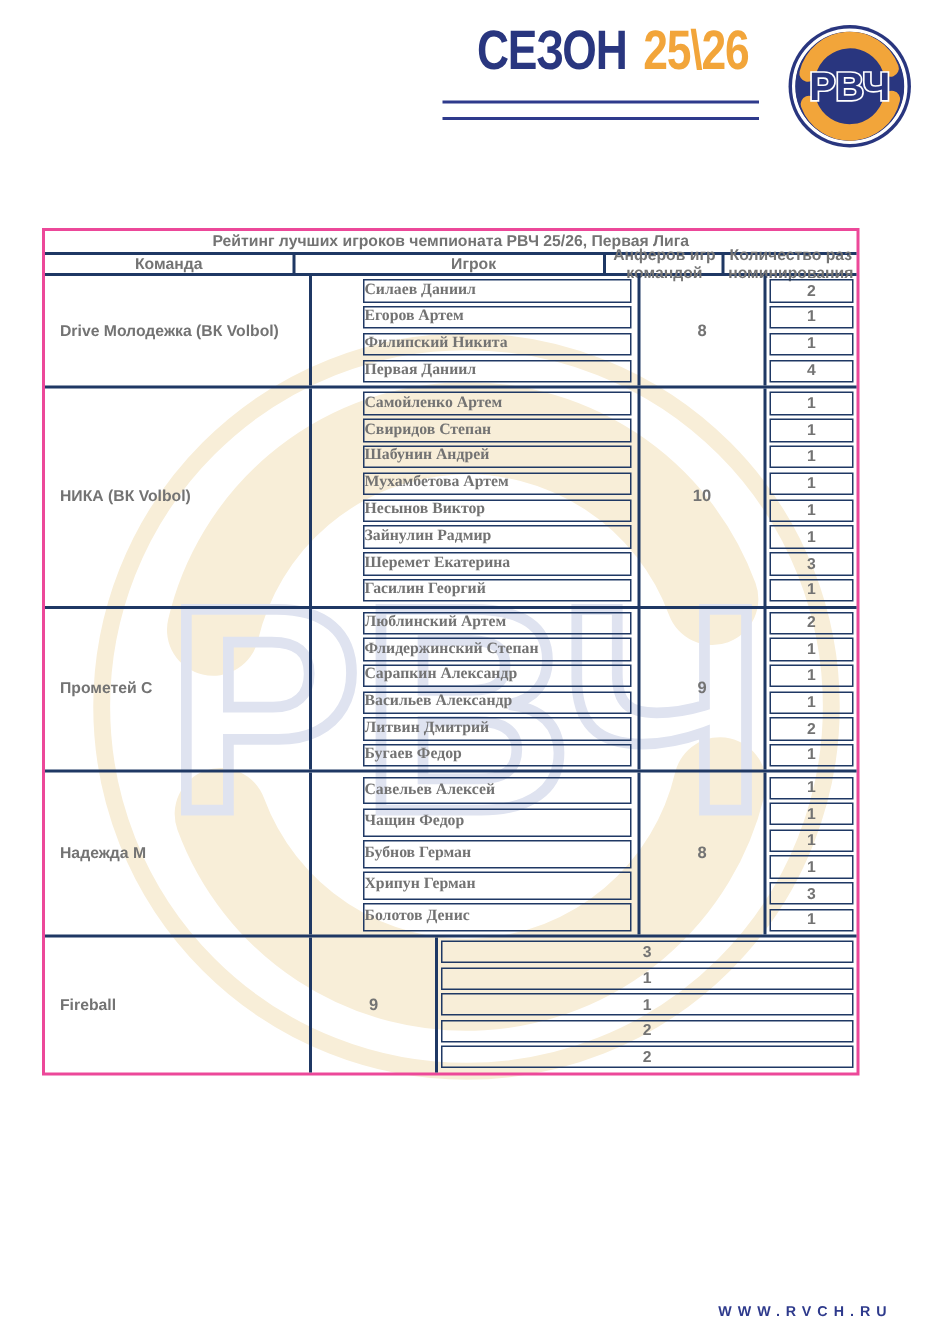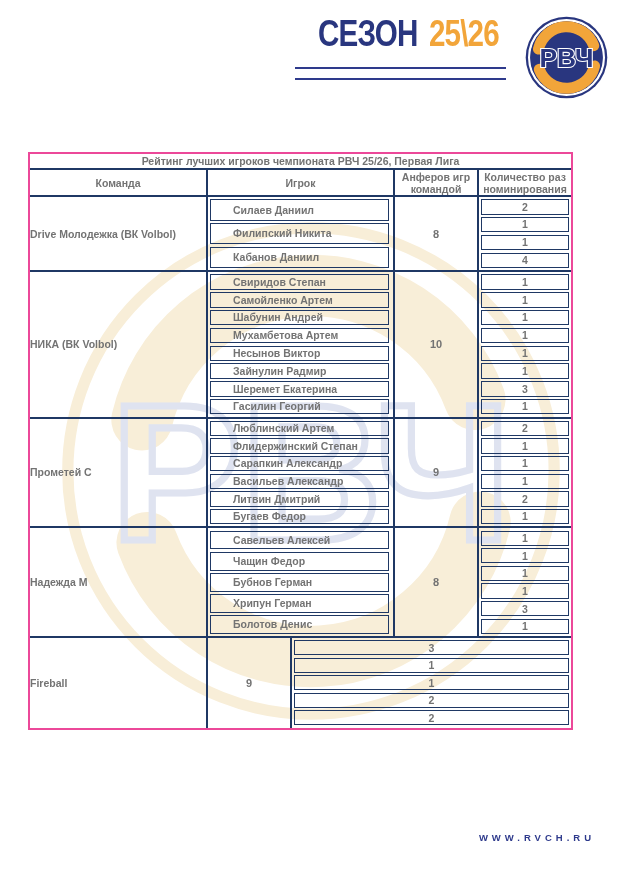--- a/index.html
+++ b/index.html
@@ -30,52 +30,52 @@
   
   .rating-table {
     position: absolute; left: 28px; top: 152px; width: 545px; z-index: 1;
     border: 2px solid #ec4899; color: #737373; background: transparent;
   }
   .title-row {
     height: 16px; border-bottom: 2px solid #1f3864;
     display: flex; align-items: center; justify-content: center;
     font-size: 10.5px; font-weight: bold;
   }
-  .header-row { display: flex; height: 27px; border-bottom: 2px solid #1f3864; }
+  .header-row { display: flex; height: 14px; border-bottom: 2px solid #1f3864; }
   .header-cell {
     display: flex; align-items: center; justify-content: center; text-align: center;
     font-size: 10.5px; font-weight: bold; line-height: 12px; padding: 1px 2px;
   }
   .col-1 { width: 178px; border-right: 2px solid #1f3864; }
-  .col-2 { width: 187px; border-right: 2px solid #1f3864; }
+  .col-2 { width: 187px; border-right: 2px solid #1f3864; margin-left: 32px; }
   .col-3 { width: 84px;  border-right: 2px solid #1f3864; }
   .col-4 { flex: 1; border-radius: 12px; }
 
   .team-section { display: flex; }
   .team-section + .team-section { border-top: 2px solid #1f3864; }
 
   .team-cell {
     display: flex; align-items: center;
-    font-size: 10.5px; font-weight: bold;
+    padding-left: 10px; font-size: 10.5px; font-weight: bold;
   }
   .players-col, .noms-col { display: flex; flex-direction: column; padding: 1px 0; }
   .player-box, .nom-box {
     flex: 1; border: 1.5px solid #1f3864; display: flex; align-items: center;
     font-size: 10.5px; font-weight: bold; line-height: 1;
   }
-  .player-box { margin: 1.2px 4px 1.2px 2px; padding-left: 22px; }
+  .player-box { margin: 1.2px 4px 1.2px 2px; padding-left: 0; font-family: Liberation Serif, serif; }
   .nom-box { margin: 1.2px 2px; justify-content: center; }
   .games-cell {
     display: flex; align-items: center; justify-content: center;
     font-size: 11px; font-weight: bold;
   }
 
   
   .site-url {
-    position: absolute; right: 36px; top: 832px;
+    position: absolute; right: 36px; top: 869px;
     font-size: 9.5px; font-weight: bold; letter-spacing: 4px;
     color: #2e3a8c; white-space: nowrap;
   }
 </style>
 </head>
 <body>
 
 <div class="watermark">
   <svg viewBox="0 0 100 100" width="512" height="512">
     <circle cx="50" cy="50" r="47.5" fill="none" stroke="#f8eed8" stroke-width="2.2"></circle>
@@ -109,36 +109,37 @@
     <div class="header-cell col-1">Команда</div>
     <div class="header-cell col-2">Игрок</div>
     <div class="header-cell col-3">Анферов игр командой</div>
     <div class="header-cell col-4">Количество раз номинирования</div>
   </div>
   <div>
       <div class="team-section" style="height: 73.2px;">
     <div class="team-cell col-1">Drive Молодежка (ВК Volbol)</div>
     <div class="players-col col-2">
           <div class="player-box">Силаев Даниил</div>
+          <div class="player-box">Егоров Артем</div>
           <div class="player-box">Филипский Никита</div>
-          <div class="player-box">Кабанов Даниил</div>
+          <div class="player-box">Первая Даниил</div>
         </div>
     <div class="games-cell col-3">8</div>
     <div class="noms-col col-4">
           <div class="nom-box">2</div>
           <div class="nom-box">1</div>
           <div class="nom-box">1</div>
           <div class="nom-box">4</div>
         </div>
   </div>
       <div class="team-section" style="height: 146.4px;">
     <div class="team-cell col-1">НИКА (ВК Volbol)</div>
     <div class="players-col col-2">
+          <div class="player-box">Самойленко Артем</div>
           <div class="player-box">Свиридов Степан</div>
-          <div class="player-box">Самойленко Артем</div>
           <div class="player-box">Шабунин Андрей</div>
           <div class="player-box">Мухамбетова Артем</div>
           <div class="player-box">Несынов Виктор</div>
           <div class="player-box">Зайнулин Радмир</div>
           <div class="player-box">Шеремет Екатерина</div>
           <div class="player-box">Гасилин Георгий</div>
         </div>
     <div class="games-cell col-3">10</div>
     <div class="noms-col col-4">
           <div class="nom-box">1</div>

